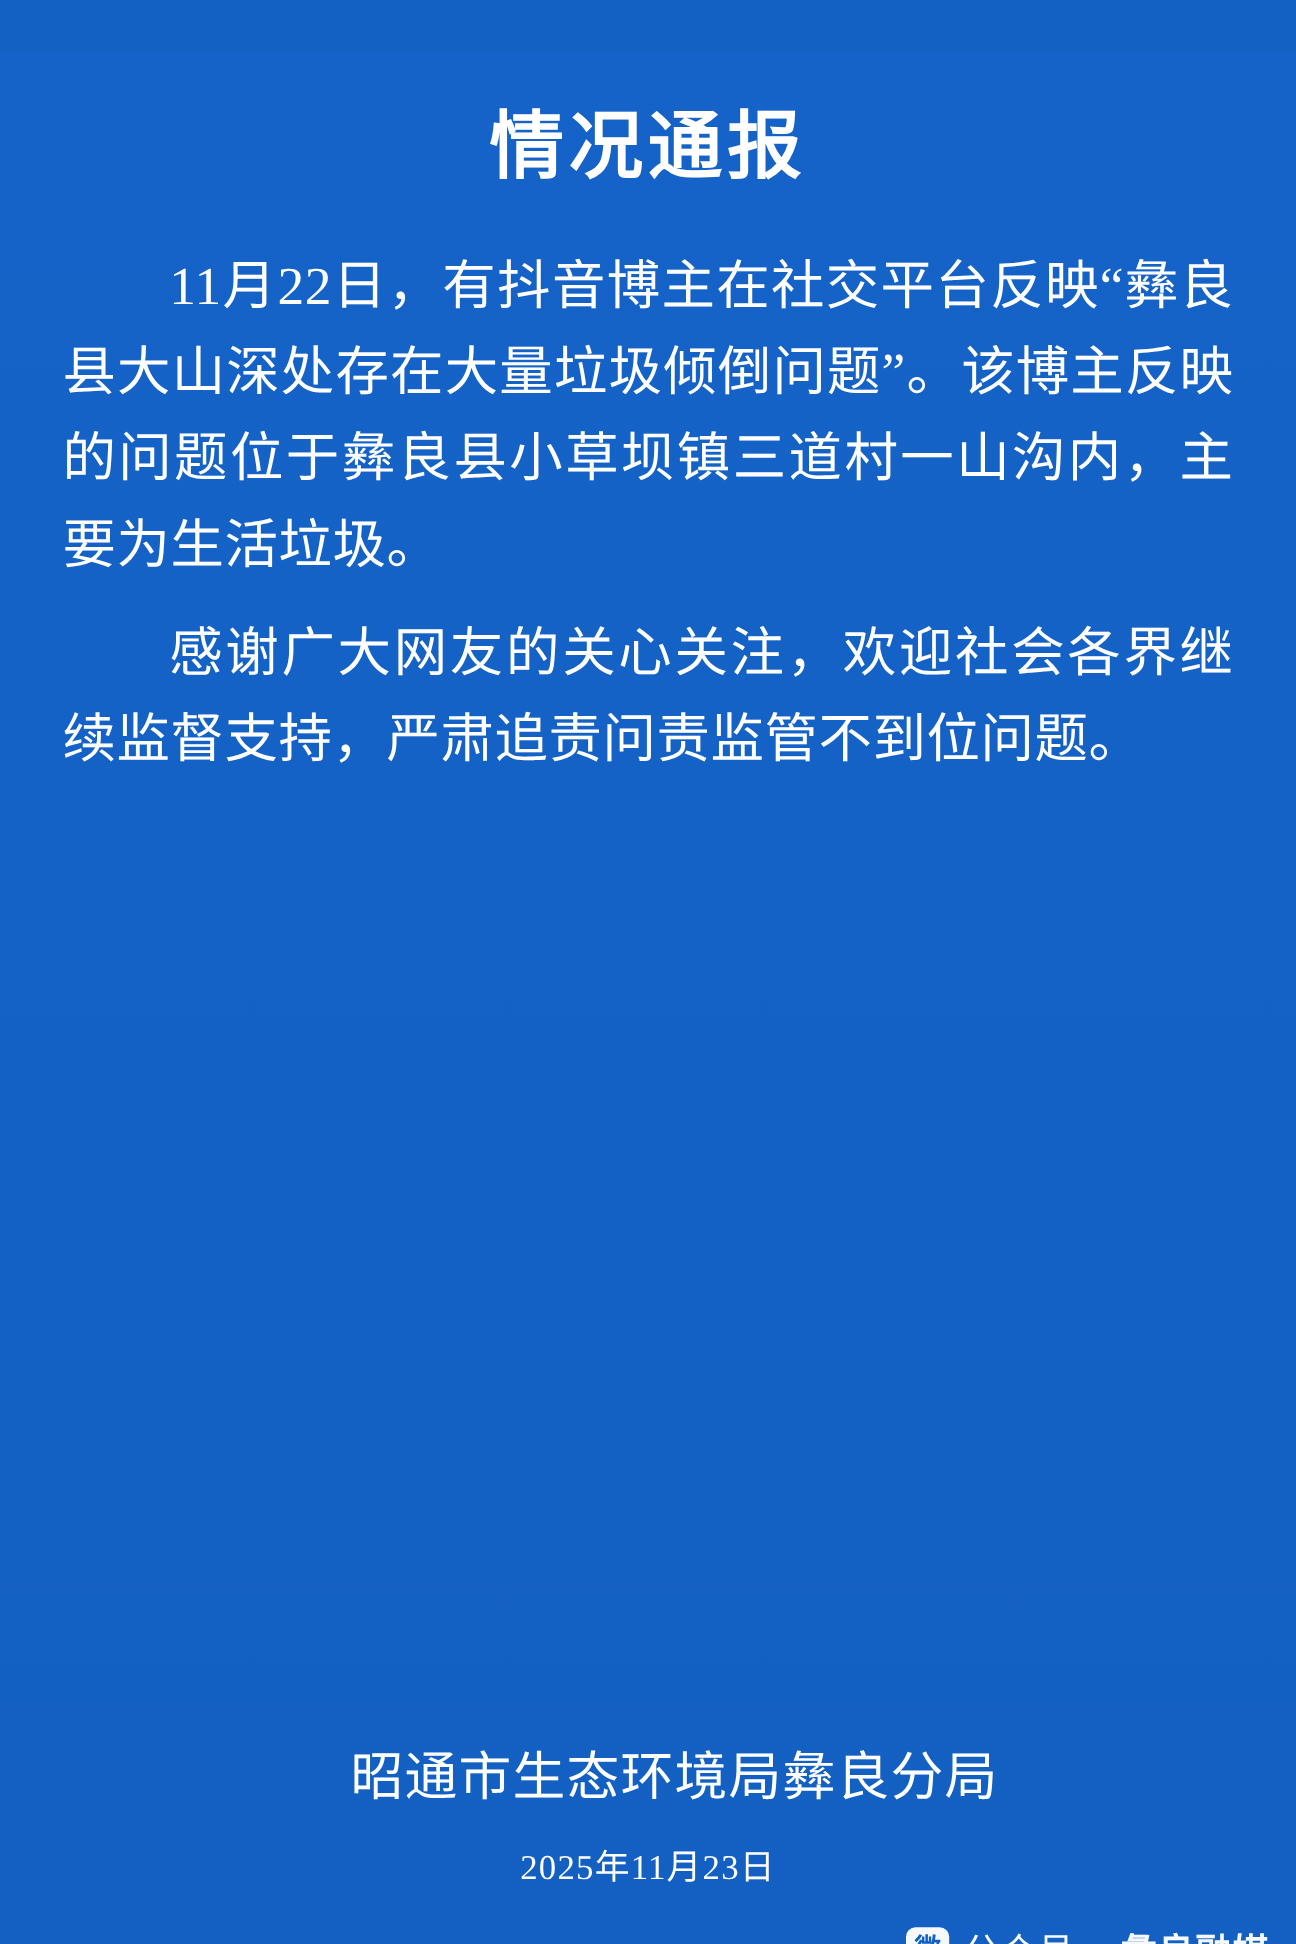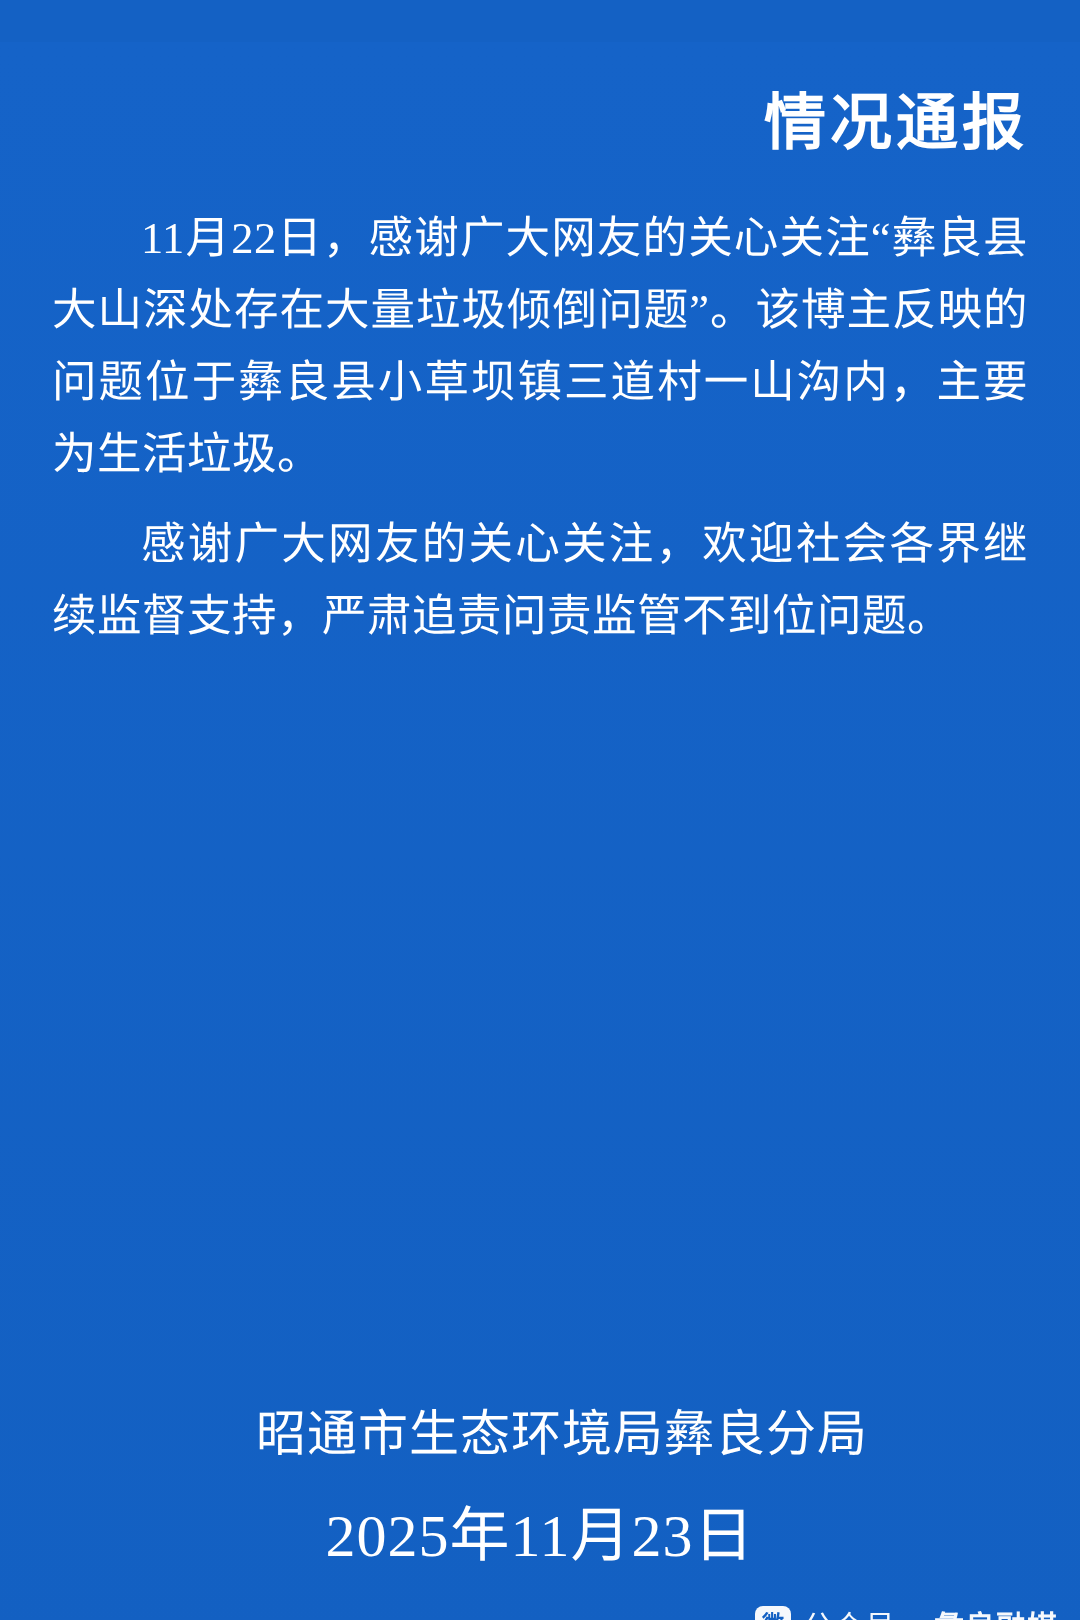--- a/index.html
+++ b/index.html
@@ -19,21 +19,21 @@
     width: 1080px;
     height: 1620px;
     background: linear-gradient(180deg, #1563c8 0%, #1360c2 100%);
     box-sizing: border-box;
     padding: 0 52px;
   }
   .doc-title {
     color: #ffffff;
     font-size: 62px;
     font-weight: bold;
-    text-align: right;
+    text-align: center;
     letter-spacing: 4px;
     padding-top: 44px;
     line-height: 1.2;
     font-family: "Liberation Sans", "DejaVu Sans", sans-serif;
   }
   .body-text {
     margin-top: 42px;
   }
   .para {
     color: #ffffff;
@@ -48,28 +48,28 @@
   }
   .signature-block {
     position: absolute;
     left: 0;
     right: 0;
     bottom: 84px;
     text-align: center;
     color: #ffffff;
   }
   .sign-org {
-    font-size: 50px;
+    font-size: 44px;
     letter-spacing: 1px;
     line-height: 1.5;
     font-family: "Liberation Serif", "DejaVu Serif", serif;
     margin-left: 44px;
   }
   .sign-date {
-    font-size: 60px;
+    font-size: 29px;
     letter-spacing: 1px;
     margin-top: 22px;
     line-height: 1.4;
     font-family: "Liberation Serif", "DejaVu Serif", serif;
   }
   .watermark {
     position: absolute;
     right: 22px;
     bottom: 16px;
     display: flex;
@@ -106,21 +106,21 @@
   }
 </style>
 </head>
 <body>
 
 <div class="page">
 
   <h1 class="doc-title">情况通报</h1>
 
   <div class="body-text">
-    <p class="para">11月22日，感谢广大网友的关心关注“彝良县大山深处存在大量垃圾倾倒问题”。该博主反映的问题位于彝良县小草坝镇三道村一山沟内，主要为生活垃圾。</p>
+    <p class="para">11月22日，有抖音博主在社交平台反映“彝良县大山深处存在大量垃圾倾倒问题”。该博主反映的问题位于彝良县小草坝镇三道村一山沟内，主要为生活垃圾。</p>
     <p class="para">感谢广大网友的关心关注，欢迎社会各界继续监督支持，严肃追责问责监管不到位问题。</p>
   </div>
 
   <div class="signature-block">
     <div class="sign-org">昭通市生态环境局彝良分局</div>
     <div class="sign-date">2025年11月23日</div>
   </div>
 
   <div class="watermark">
     <span class="wm-icon">微</span>

